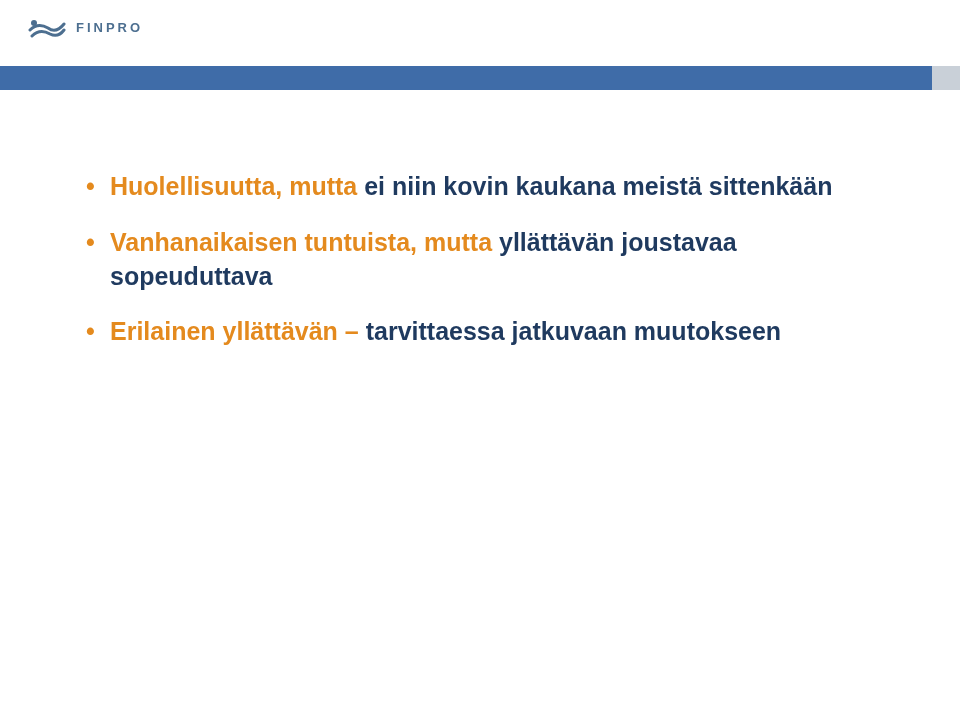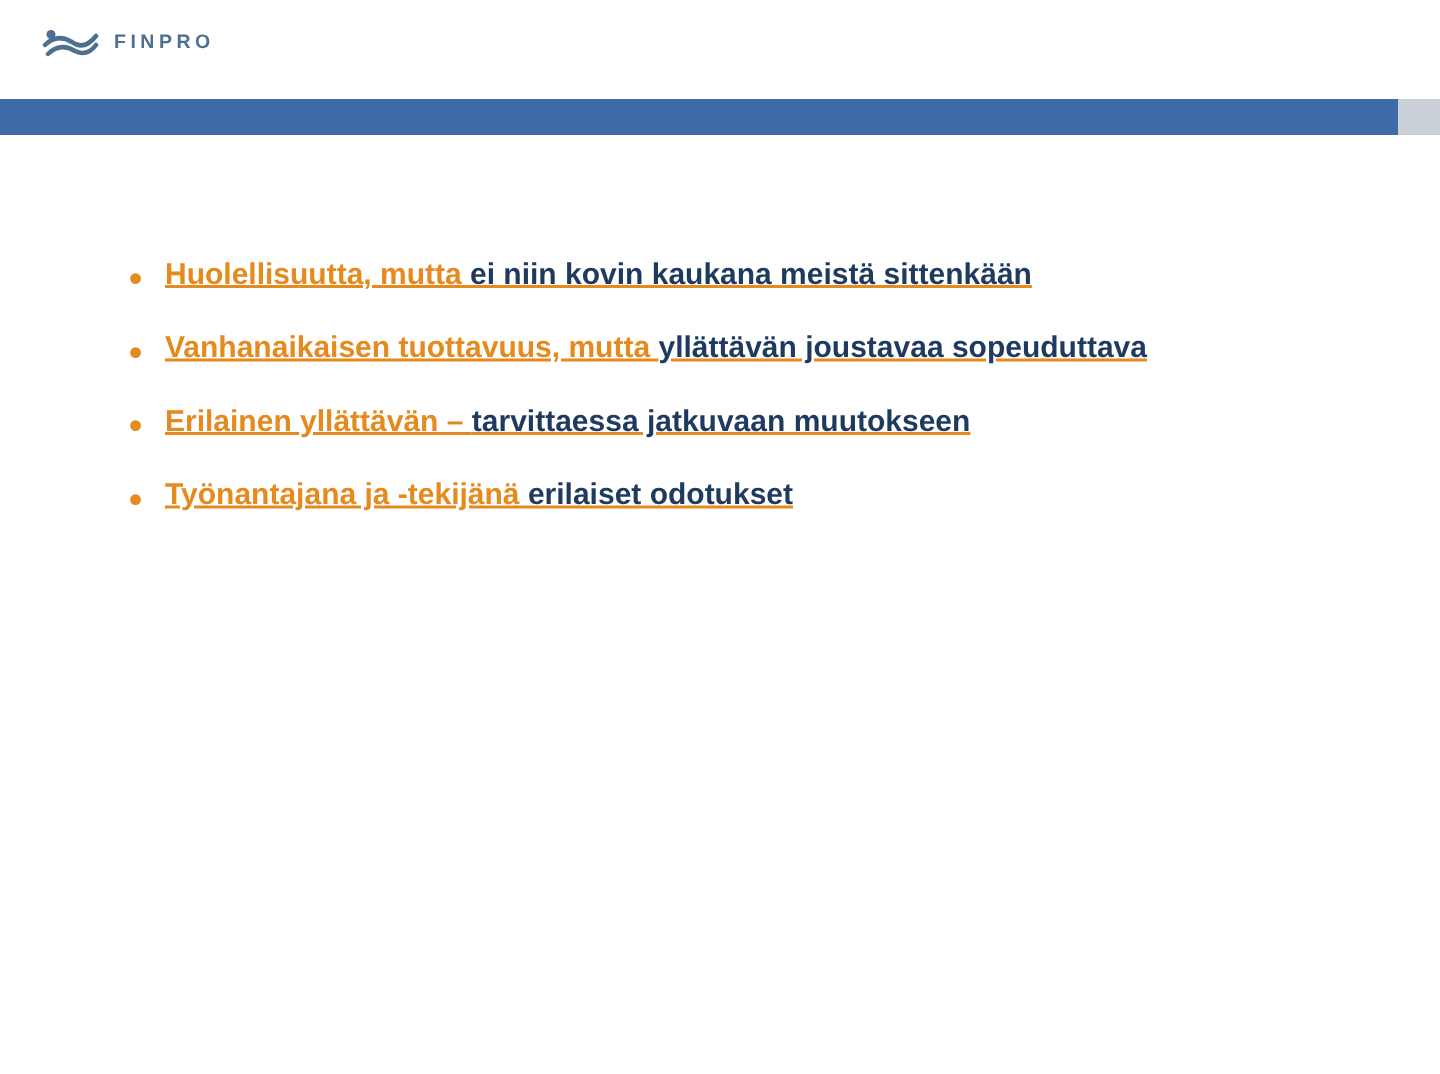--- a/index.html
+++ b/index.html
@@ -68,25 +68,24 @@
     right: 60px;
   }
 
   ul.bullets {
     list-style: none;
   }
   ul.bullets > li {
     position: relative;
     padding-left: 30px;
     margin-bottom: 22px;
-    font-size: 20px;
+    font-size: 25px;
     line-height: 1.35;
     font-weight: 700;
     color: #e48a1e; 
-    text-decoration: underline;
   }
   ul.bullets > li::before {
     content: "•";
     position: absolute;
     left: 6px;
     top: 0;
     color: #e48a1e;
     font-size: 25px;
     line-height: 1.35;
   }
@@ -115,24 +114,21 @@
       <span class="logo-text">FINPRO</span>
     </div>
   </div>
 
   <div class="content">
     <ul class="bullets">
       <li>
         <span class="orange">Huolellisuutta, mutta </span><span class="navy">ei niin kovin kaukana meistä sittenkään</span>
       </li>
       <li>
-        <span class="orange">Vanhanaikaisen tuottavuus, mutta </span><span class="navy">yllättävän joustavaa sopeuduttava</span>
+        <span class="orange">Vanhanaikaisen tuntuista, mutta </span><span class="navy">yllättävän joustavaa sopeuduttava</span>
       </li>
       <li>
         <span class="orange">Erilainen yllättävän – </span><span class="navy">tarvittaessa jatkuvaan muutokseen</span>
-      </li>
-      <li>
-        <span class="orange">Työnantajana ja -tekijänä </span><span class="navy">erilaiset odotukset</span>
       </li>
     </ul>
   </div>
 
 </div>
 
 </body></html>

